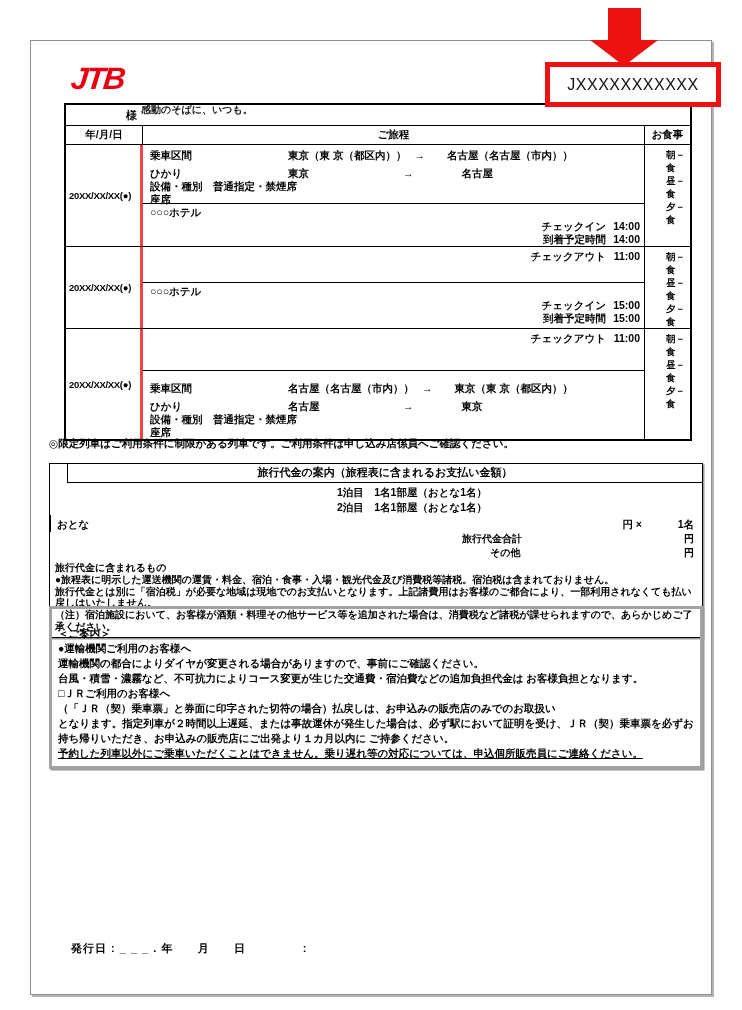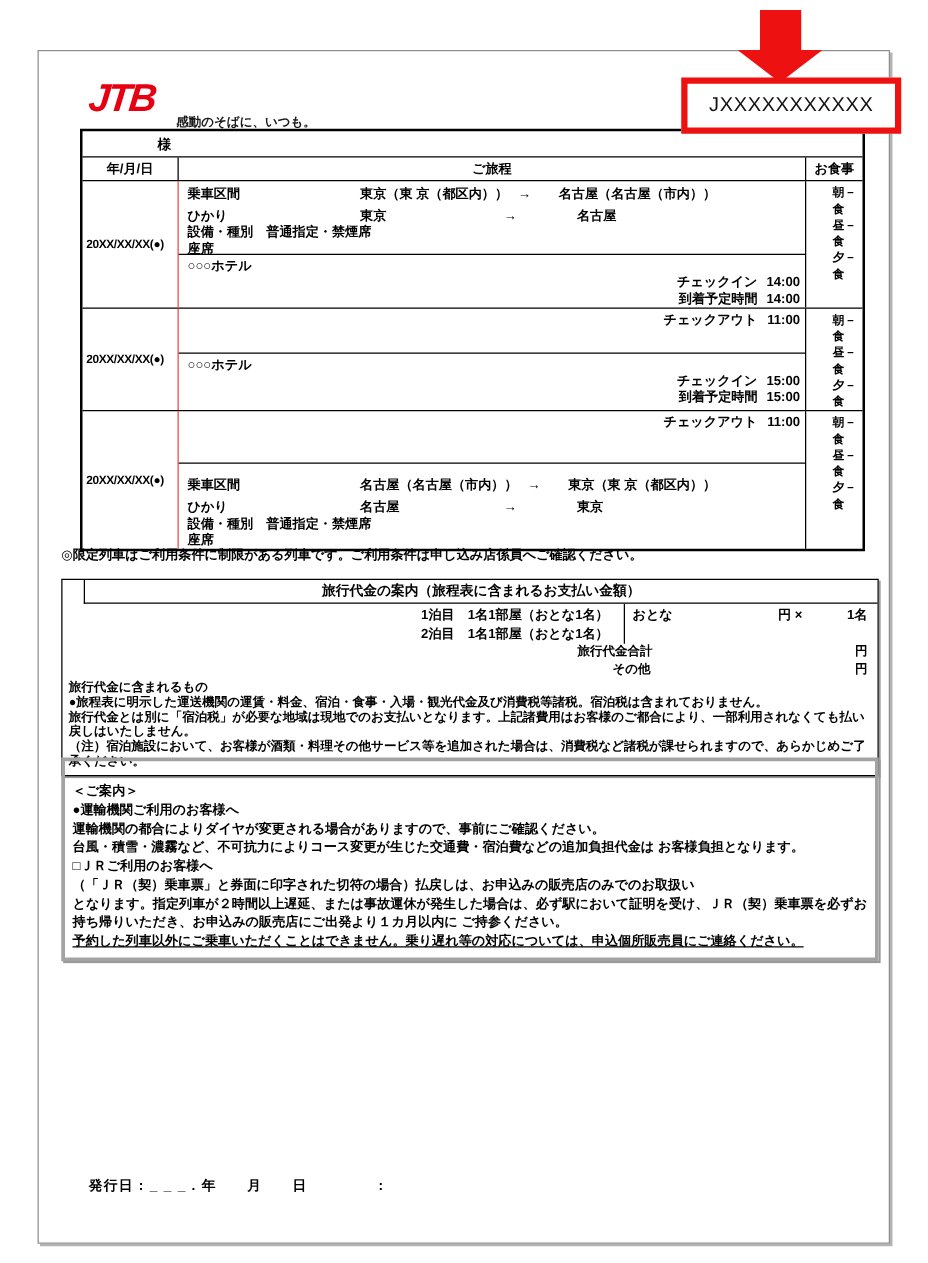--- a/index.html
+++ b/index.html
@@ -19,36 +19,36 @@
                  border-left:34px solid transparent; border-right:34px solid transparent;
                  border-top:26px solid #ee1111; z-index:6; }
   .booking-box {
     position:absolute; left:545px; top:62px; width:176px; height:45px; z-index:5;
     background:#fff; border:5px solid #ee1111; display:flex; align-items:center; justify-content:center;
   }
   .booking-box span { font-size:16px; letter-spacing:.5px; color:#111; }
   
   .jtb-logo { position:absolute; left:40px; top:20px; font-size:31px; font-weight:bold; font-style:italic;
               color:#e60012; letter-spacing:-2px; transform:skewX(-6deg); }
-  .tagline  { position:absolute; left:110px; top:50px; font-size:10px; font-weight:bold; color:#1a1a1a; }
+  .tagline  { position:absolute; left:110px; top:62px; font-size:10px; font-weight:bold; color:#1a1a1a; }
   .doc-title{ position:absolute; left:245px; top:33px; width:250px; text-align:center;
               font-size:15px; font-weight:bold; letter-spacing:2px; }
   
   .itin { position:absolute; left:33px; top:62px; width:628px; border:2px solid #000;
           font-weight:bold; font-size:10.5px; }
   .name-row { height:21px; border-bottom:1px solid #000; display:flex; align-items:center;
               padding-left:60px; font-size:11px; }
   .head-row { display:flex; height:19px; border-bottom:1px solid #000; font-size:10.5px; }
   .hc { display:flex; align-items:center; justify-content:center; }
   .hc-date  { width:77px; border-right:1px solid #000; }
   .hc-main  { flex:1; border-right:1px solid #000; }
   .hc-meals { width:45px; }
   .day-row { display:flex; }
   .day-row + .day-row { border-top:1px solid #000; }
-  .d-date  { width:77px; border-right:1px solid #ef4444; display:flex; align-items:center;
+  .d-date  { width:77px; border-right:3px solid #ef4444; display:flex; align-items:center;
              padding-left:3px; font-size:9.5px; letter-spacing:-0.3px; }
   .d-main  { flex:1; border-right:1px solid #000; display:flex; flex-direction:column; }
   .d-meals { width:45px; padding:3px 5px 0 5px; font-size:9.5px; }
   .meal-line { display:flex; justify-content:space-between; line-height:13px;padding-left:16px; }
   .sec + .sec { border-top:1px solid #000; }
   .train-sec { padding-left:7px; }
   .ts-a { height:58px; padding-top:4px; }
   .ts-b { height:69px; padding-top:11px; }
   .t-line { display:flex; line-height:13px; white-space:pre; }
   .t-line1 { margin-bottom:5px; }
@@ -62,21 +62,21 @@
   .co-a { height:35px; } .co-b { height:41px; }
   .rline { display:flex; justify-content:flex-end; line-height:13px; padding-right:2px; }
   .rline .tval { width:34px; text-align:right; }
   
   .footnote { position:absolute; left:18px; top:396px; font-size:10.5px; font-weight:bold; }
   
   .price-box { position:absolute; left:18px; top:422px; width:654px; border:1px solid #000;
                box-shadow:1.5px 1.5px 0 #999; font-weight:bold; }
   .price-head { margin-left:17px; border-left:1px solid #000; border-bottom:1px solid #000;
                 text-align:center; font-size:11px; padding:1px 0 2px; }
-  .price-grid { display:flex; font-size:10.5px; }
+  .price-grid { display:flex; font-size:10.5px;flex-direction:column; }
   .pg-left  { width:449px; text-align:right; padding:2px 12px 0 0; line-height:15px; }
   .pg-right { flex:1; border-left:1px solid #000; padding:2px 8px 0 6px; }
   .pg-right-line { display:flex; line-height:15px; }
   .pr-adult { flex:1; } .pr-count { width:52px; text-align:right; }
   .pt-line { display:flex; font-size:10px; line-height:14px;align-items:flex-end; }
   .pt-label { margin-left:412px; } .po-label { margin-left:440px; }
   .pt-unit { margin-left:auto; padding-right:8px; }
   .included { padding:2px 5px 4px 5px; font-size:10px; line-height:11.8px; }
   
   .info-box { position:absolute; left:18px; top:565px; width:654px; border:3px solid #a3a3a3;

